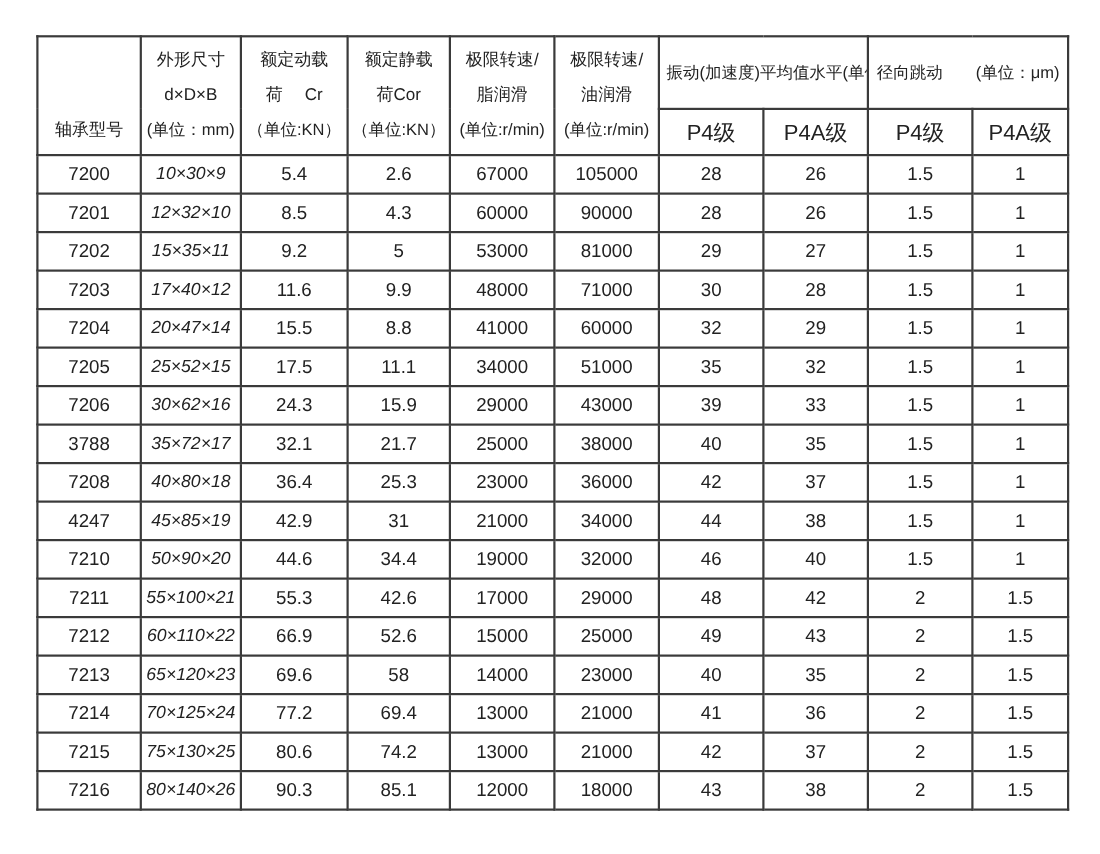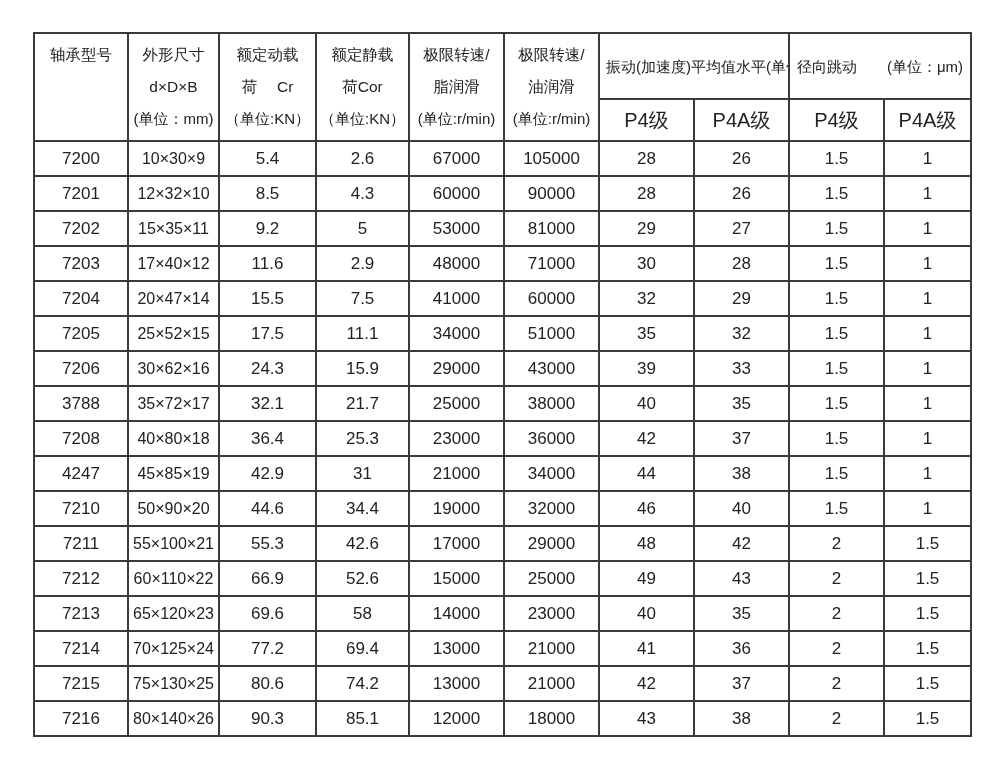--- a/index.html
+++ b/index.html
@@ -30,34 +30,34 @@
   }
   
   tr.hdr-row-1 { height: 66px; }
   tr.hdr-row-2 { height: 42px; }
   th.rs { font-size: 15.5px; }
   th.rs .lines {
     display: flex; flex-direction: column;
     justify-content: space-between;
     height: 98px; padding: 2px 0;
   }
-  th.rs .lines.n1 { justify-content: flex-start; }
+  th.rs .lines.n1 { justify-content: flex-end; }
   th.rs .lines div { line-height: 30px; }
   th.rs .lines div.unit { font-size: 15px; }
   th.group {
     font-size: 15px;
     white-space: normal;
     line-height: 21px;
     padding: 2px 6px;
   }
   th.sub { font-size: 20px; }
   
   tbody tr { height: 35px; }
   tbody td { font-size: 17px; letter-spacing: 0; }
-  tbody td.c-dims { font-size: 16px; }
+  tbody td.c-dims { font-size: 16px; font-style: italic; }
 </style>
 </head>
 <body>
 
 <div class="page">
   <table class="spec">
     <colgroup id="cols">
         <col style="width: 94px;">
         <col style="width: 91px;">
         <col style="width: 97px;">
@@ -155,33 +155,33 @@
           <td>81000</td>
           <td>29</td>
           <td>27</td>
           <td>1.5</td>
           <td>1</td>
         </tr>
         <tr>
           <td>7203</td>
           <td class="c-dims">17×40×12</td>
           <td>11.6</td>
-          <td>2.9</td>
+          <td>9.9</td>
           <td>48000</td>
           <td>71000</td>
           <td>30</td>
           <td>28</td>
           <td>1.5</td>
           <td>1</td>
         </tr>
         <tr>
           <td>7204</td>
           <td class="c-dims">20×47×14</td>
           <td>15.5</td>
-          <td>7.5</td>
+          <td>8.8</td>
           <td>41000</td>
           <td>60000</td>
           <td>32</td>
           <td>29</td>
           <td>1.5</td>
           <td>1</td>
         </tr>
         <tr>
           <td>7205</td>
           <td class="c-dims">25×52×15</td>

